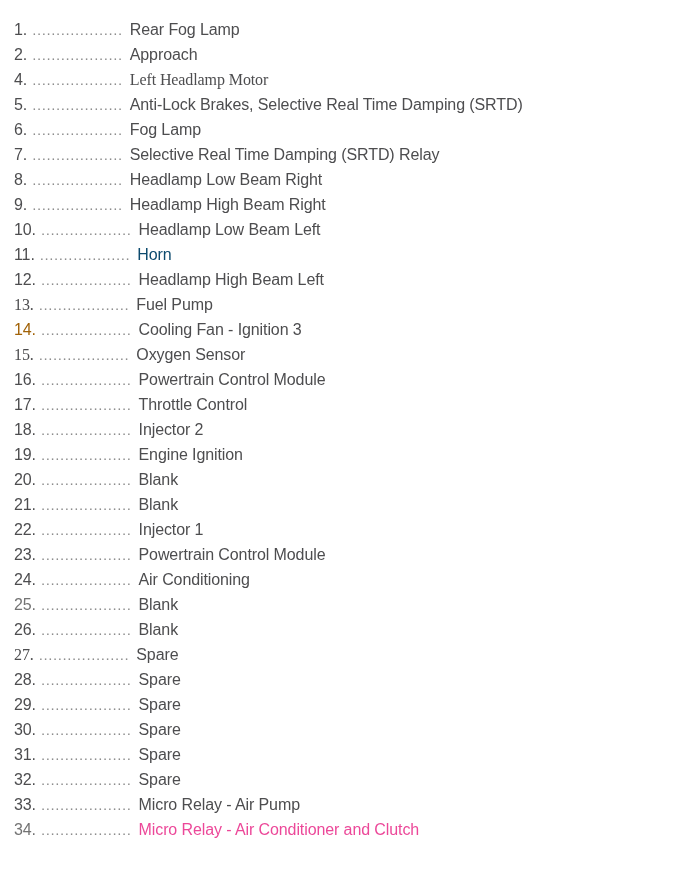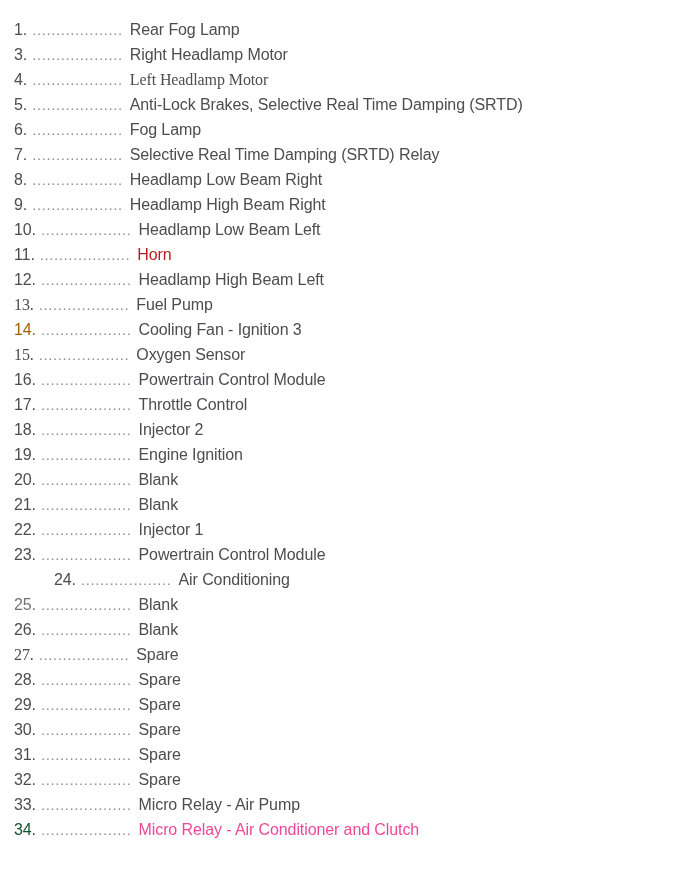--- a/index.html
+++ b/index.html
@@ -35,24 +35,24 @@
   }
 </style>
 </head>
 <body style="background: rgb(255, 255, 255);">
 
 <div class="fuse-list" id="fuse-list">
   <div class="row">
     <span class="num" style="color: rgb(77, 77, 79);">1.</span><span class="dots" style="color: rgb(141, 141, 141);">...................</span><span class="label" style="color: rgb(77, 77, 79);">Rear Fog Lamp</span>
   </div>
 
+  <div class="row">
+    <span class="num" style="color: rgb(77, 77, 79);">2.</span><span class="dots" style="color: rgb(141, 141, 141);">...................</span><span class="label" style="color: rgb(77, 77, 79);">Approach</span>
+  </div>
 
-  <div class="row">
-    <span class="num" style="color: rgb(77, 77, 79);">3.</span><span class="dots" style="color: rgb(141, 141, 141);">...................</span><span class="label" style="color: rgb(77, 77, 79);">Right Headlamp Motor</span>
-  </div>
 
   <div class="row">
     <span class="num" style="color: rgb(77, 77, 79);">4.</span><span class="dots" style="color: rgb(141, 141, 141);">...................</span><span class="label" style="color: rgb(77, 77, 79); font-family: Liberation Serif, serif;">Left Headlamp Motor</span>
   </div>
 
   <div class="row">
     <span class="num" style="color: rgb(77, 77, 79);">5.</span><span class="dots" style="color: rgb(141, 141, 141);">...................</span><span class="label" style="color: rgb(77, 77, 79);">Anti-Lock Brakes, Selective Real Time Damping (SRTD)</span>
   </div>
 
   <div class="row">
@@ -69,21 +69,21 @@
 
   <div class="row">
     <span class="num" style="color: rgb(77, 77, 79);">9.</span><span class="dots" style="color: rgb(141, 141, 141);">...................</span><span class="label" style="color: rgb(77, 77, 79);">Headlamp High Beam Right</span>
   </div>
 
   <div class="row">
     <span class="num" style="color: rgb(77, 77, 79);">10.</span><span class="dots" style="color: rgb(141, 141, 141);">...................</span><span class="label" style="color: rgb(77, 77, 79);">Headlamp Low Beam Left</span>
   </div>
 
   <div class="row">
-    <span class="num" style="color: rgb(77, 77, 79);">11.</span><span class="dots" style="color: rgb(141, 141, 141);">...................</span><span class="label" style="color: #b91c1c;">Horn</span>
+    <span class="num" style="color: rgb(77, 77, 79);">11.</span><span class="dots" style="color: rgb(141, 141, 141);">...................</span><span class="label" style="color: #0c4a6e;">Horn</span>
   </div>
 
   <div class="row">
     <span class="num" style="color: rgb(77, 77, 79);">12.</span><span class="dots" style="color: rgb(141, 141, 141);">...................</span><span class="label" style="color: rgb(77, 77, 79); text-align: center;">Headlamp High Beam Left</span>
   </div>
 
   <div class="row">
     <span class="num" style="color: rgb(77, 77, 79); font-family: Liberation Serif, serif;">13.</span><span class="dots" style="color: rgb(141, 141, 141);">...................</span><span class="label" style="color: rgb(77, 77, 79);">Fuel Pump</span>
   </div>
 
@@ -121,21 +121,21 @@
 
   <div class="row">
     <span class="num" style="color: rgb(77, 77, 79);">22.</span><span class="dots" style="color: rgb(141, 141, 141);">...................</span><span class="label" style="color: rgb(77, 77, 79);">Injector 1</span>
   </div>
 
   <div class="row">
     <span class="num" style="color: rgb(77, 77, 79);">23.</span><span class="dots" style="color: rgb(141, 141, 141);">...................</span><span class="label" style="color: rgb(77, 77, 79);">Powertrain Control Module</span>
   </div>
 
   <div class="row">
-    <span class="num" style="color: rgb(77, 77, 79); margin-left: 40px;">24.</span><span class="dots" style="color: rgb(141, 141, 141);">...................</span><span class="label" style="color: rgb(77, 77, 79);">Air Conditioning</span>
+    <span class="num" style="color: rgb(77, 77, 79);">24.</span><span class="dots" style="color: rgb(141, 141, 141);">...................</span><span class="label" style="color: rgb(77, 77, 79);">Air Conditioning</span>
   </div>
 
   <div class="row">
     <span class="num" style="color: #737373;">25.</span><span class="dots" style="color: rgb(141, 141, 141);">...................</span><span class="label" style="color: rgb(77, 77, 79);">Blank</span>
   </div>
 
   <div class="row">
     <span class="num" style="color: rgb(77, 77, 79);">26.</span><span class="dots" style="color: rgb(141, 141, 141);">...................</span><span class="label" style="color: rgb(77, 77, 79);">Blank</span>
   </div>
 
@@ -161,15 +161,15 @@
 
   <div class="row">
     <span class="num" style="color: rgb(77, 77, 79);">32.</span><span class="dots" style="color: rgb(141, 141, 141);">...................</span><span class="label" style="color: rgb(77, 77, 79);">Spare</span>
   </div>
 
   <div class="row">
     <span class="num" style="color: rgb(77, 77, 79);">33.</span><span class="dots" style="color: rgb(141, 141, 141);">...................</span><span class="label" style="color: rgb(77, 77, 79);">Micro Relay - Air Pump</span>
   </div>
 
   <div class="row">
-    <span class="num" style="color: #14532d;">34.</span><span class="dots" style="color: rgb(141, 141, 141);">...................</span><span class="label" style="color: #ec4899; margin-top: 7px;">Micro Relay - Air Conditioner and Clutch</span>
+    <span class="num" style="color: #737373;">34.</span><span class="dots" style="color: rgb(141, 141, 141);">...................</span><span class="label" style="color: #ec4899; margin-top: 7px;">Micro Relay - Air Conditioner and Clutch</span>
   </div>
 </div>
 
 </body></html>

